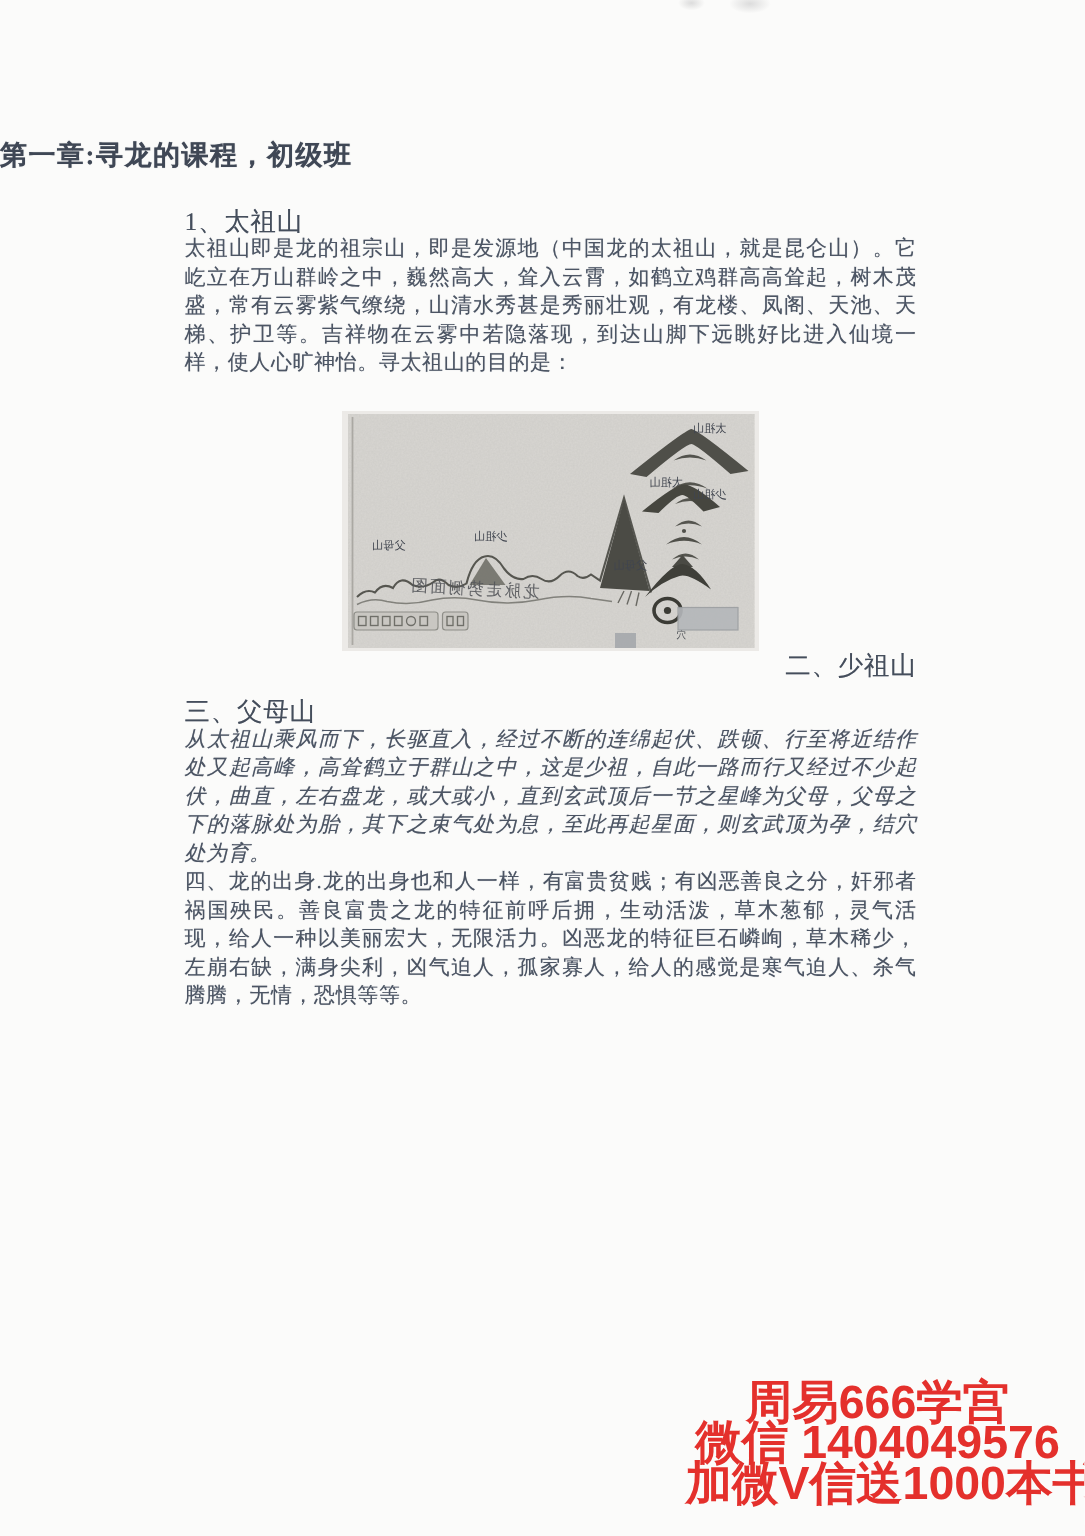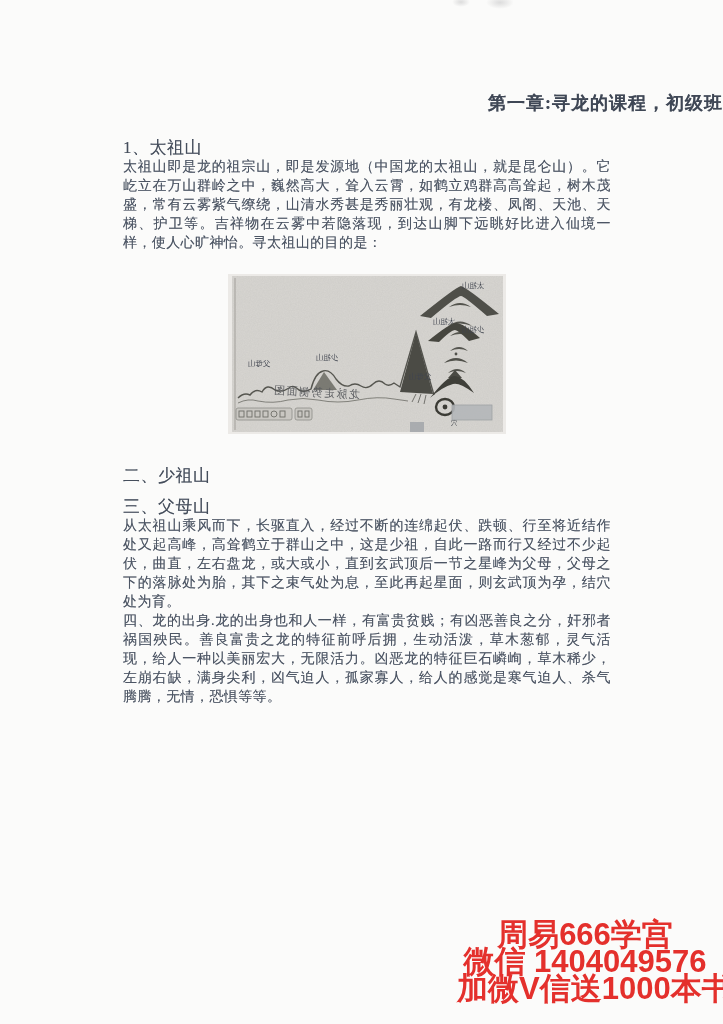--- a/index.html
+++ b/index.html
@@ -12,49 +12,49 @@
     font-family:"Liberation Serif","DejaVu Serif",serif;
   }
   .scan-artifact{position:absolute;border-radius:50%;
     background:radial-gradient(ellipse at center, #dcdcdc 0%, rgba(220,220,220,0) 70%);}
   .a1{left:452px;top:-3px;width:18px;height:10px;}
   .a2{left:486px;top:-4px;width:28px;height:13px;}
 
   .doc-title{
     margin:90px 0 0 0;
     width:723px;
-    text-align:right;
+    text-align:left;
     font-size:18px;line-height:26px;
     font-weight:bold;
     color:#3f4755;
     letter-spacing:1px;
     text-shadow:0 0 0.5px rgba(63,71,85,.55);
   }
   .content{margin-left:123px;width:488px;}
   .heading{
     font-size:17px;line-height:19px;
     color:#454e5c;
     letter-spacing:.5px;
     text-shadow:0 0 0.4px rgba(69,78,92,.5);
   }
   .h1x{margin-top:22px;}
-  .h2x{margin-top:32px;}
+  .h2x{text-align:right;}
   .h3x{margin-top:12px;}
   p.body-par{
     margin:0;
     font-size:14px;line-height:19px;
     letter-spacing:.4px;
     text-align:justify;
     color:#4c5564;
     text-shadow:0 0 0.45px rgba(76,85,100,.55);
   }
   .mt12{margin-top:12px;}
   .mt21{margin-top:21px;}
   .mt11{margin-top:11px;}
-  .mt9{margin-top:9px;}
+  .mt9{margin-top:9px;font-style:italic;}
   .mt13{margin-top:13px;}
   .indent{text-indent:28px;}
 
   figure.diagram{
     margin:22px 0 0 105px;
     width:278px;height:160px;
     padding:0;
   }
   .watermark{
     position:absolute;

